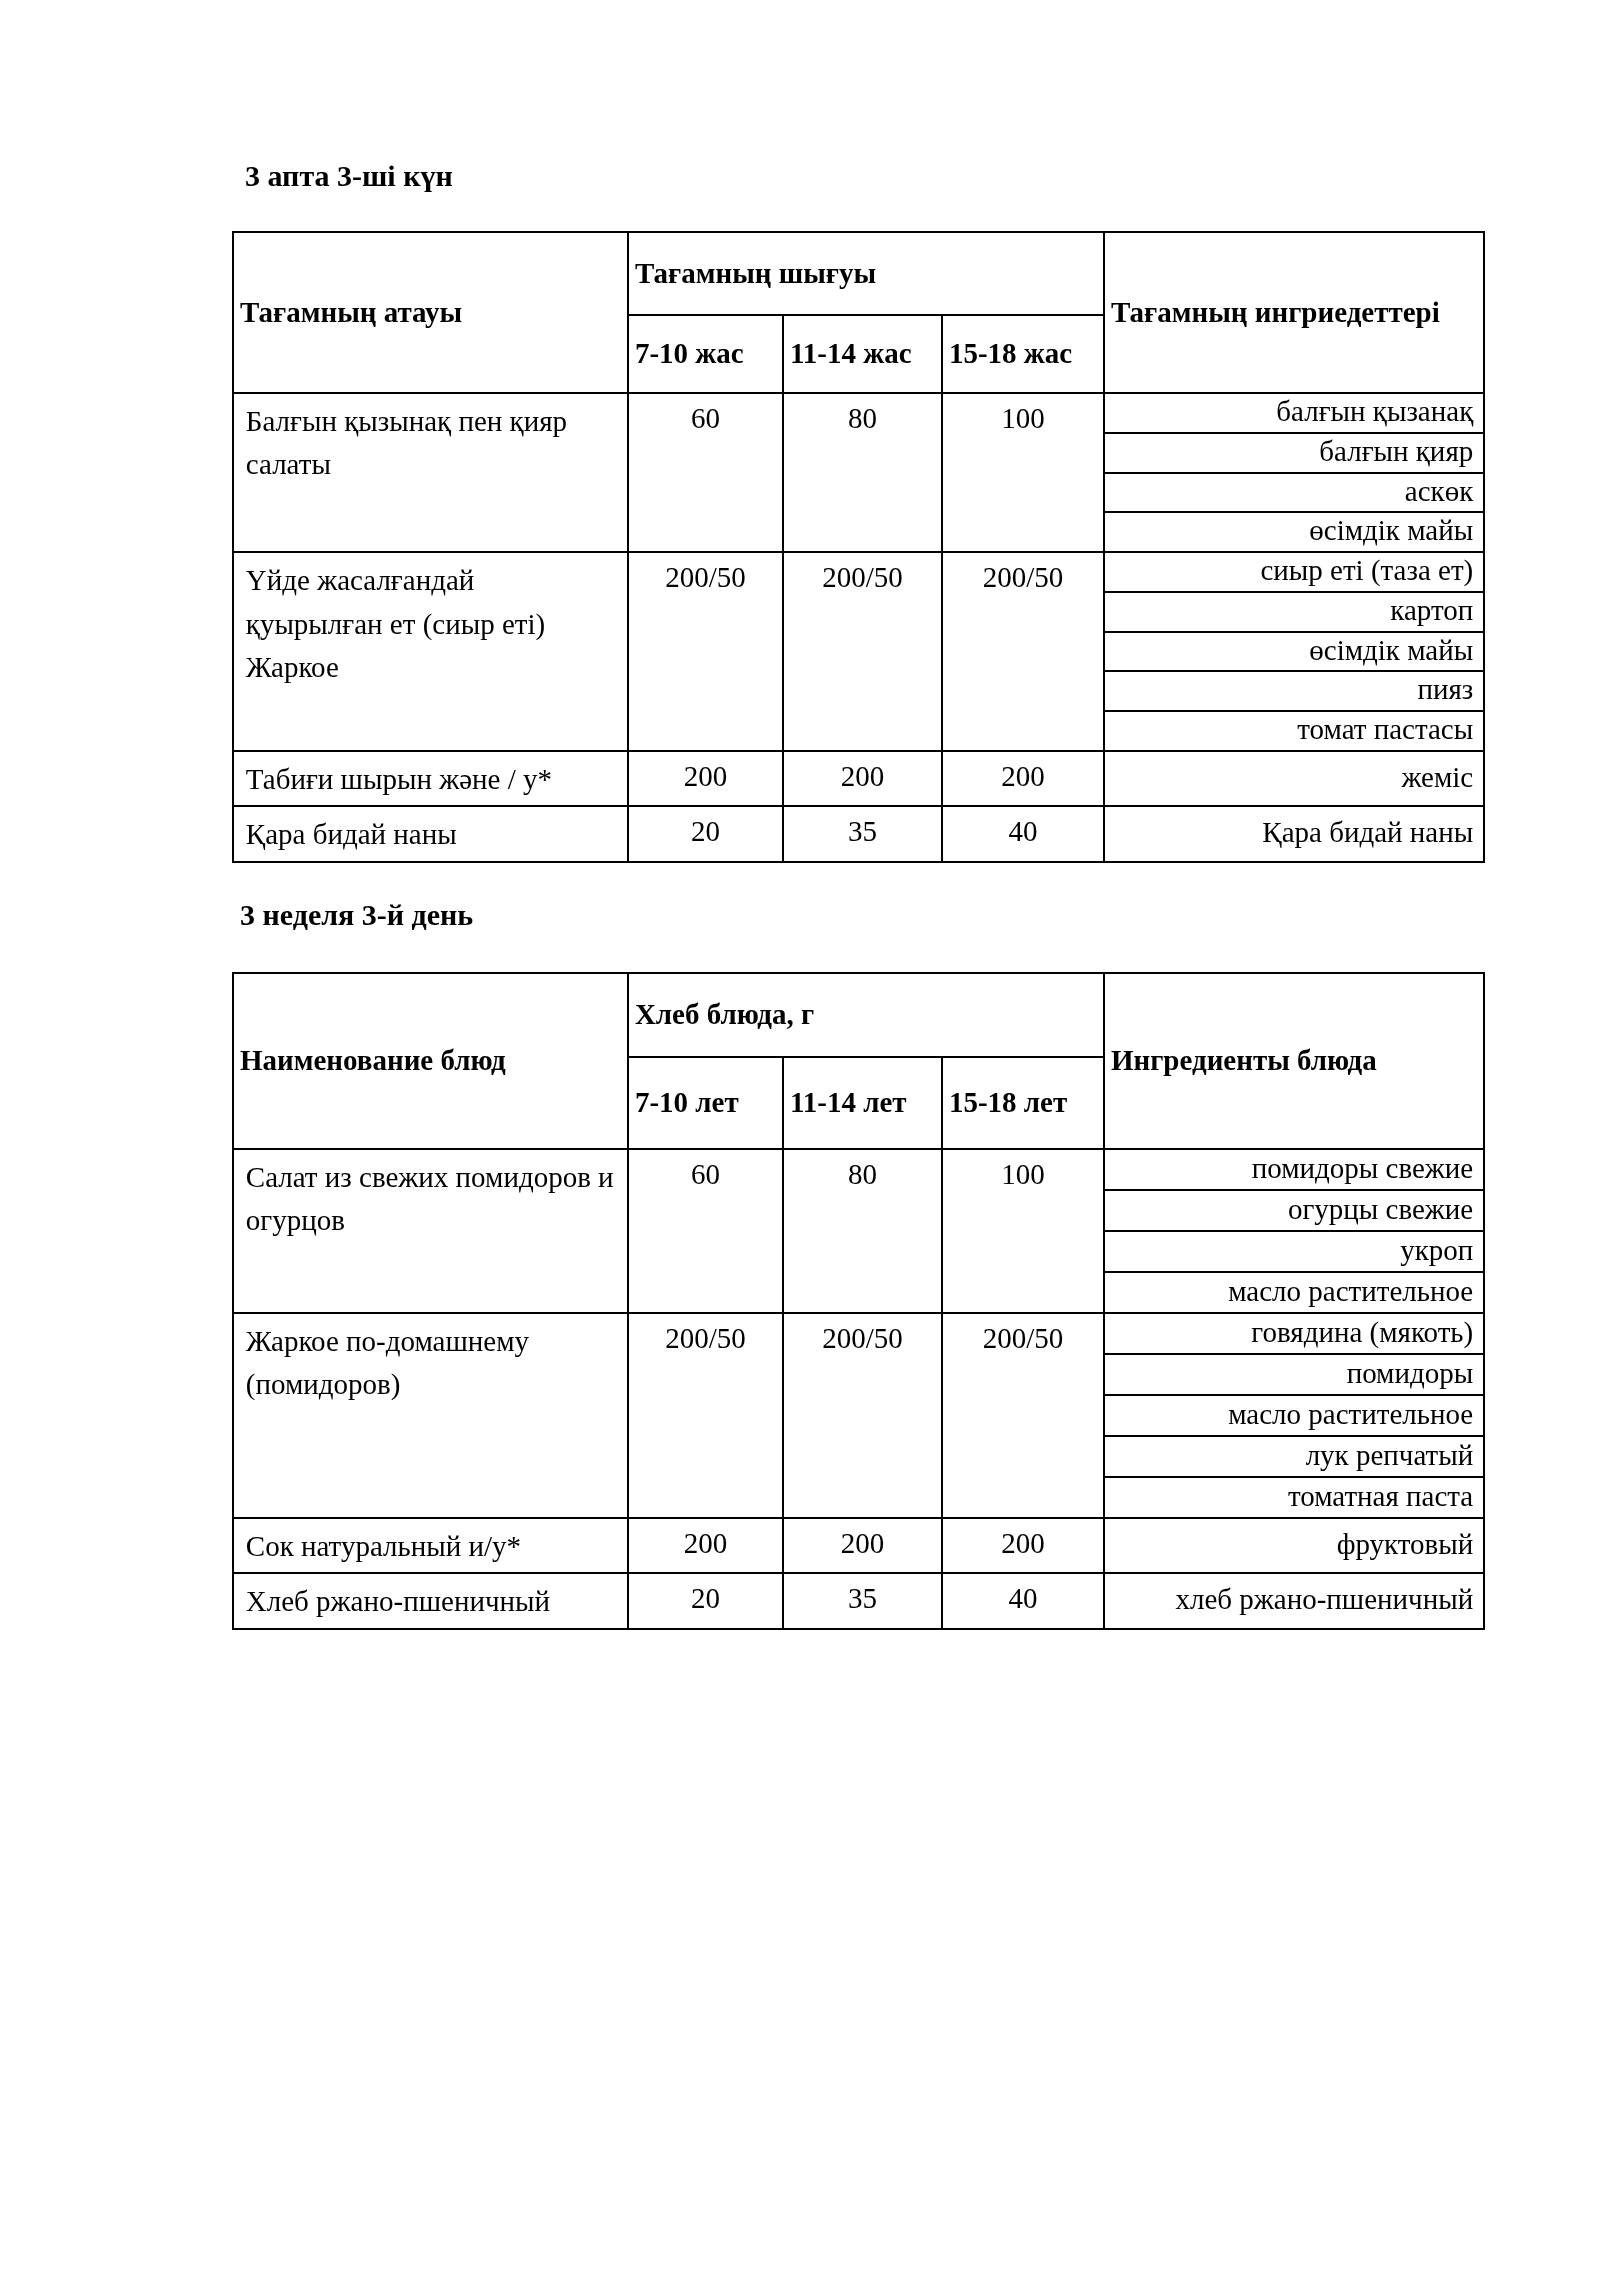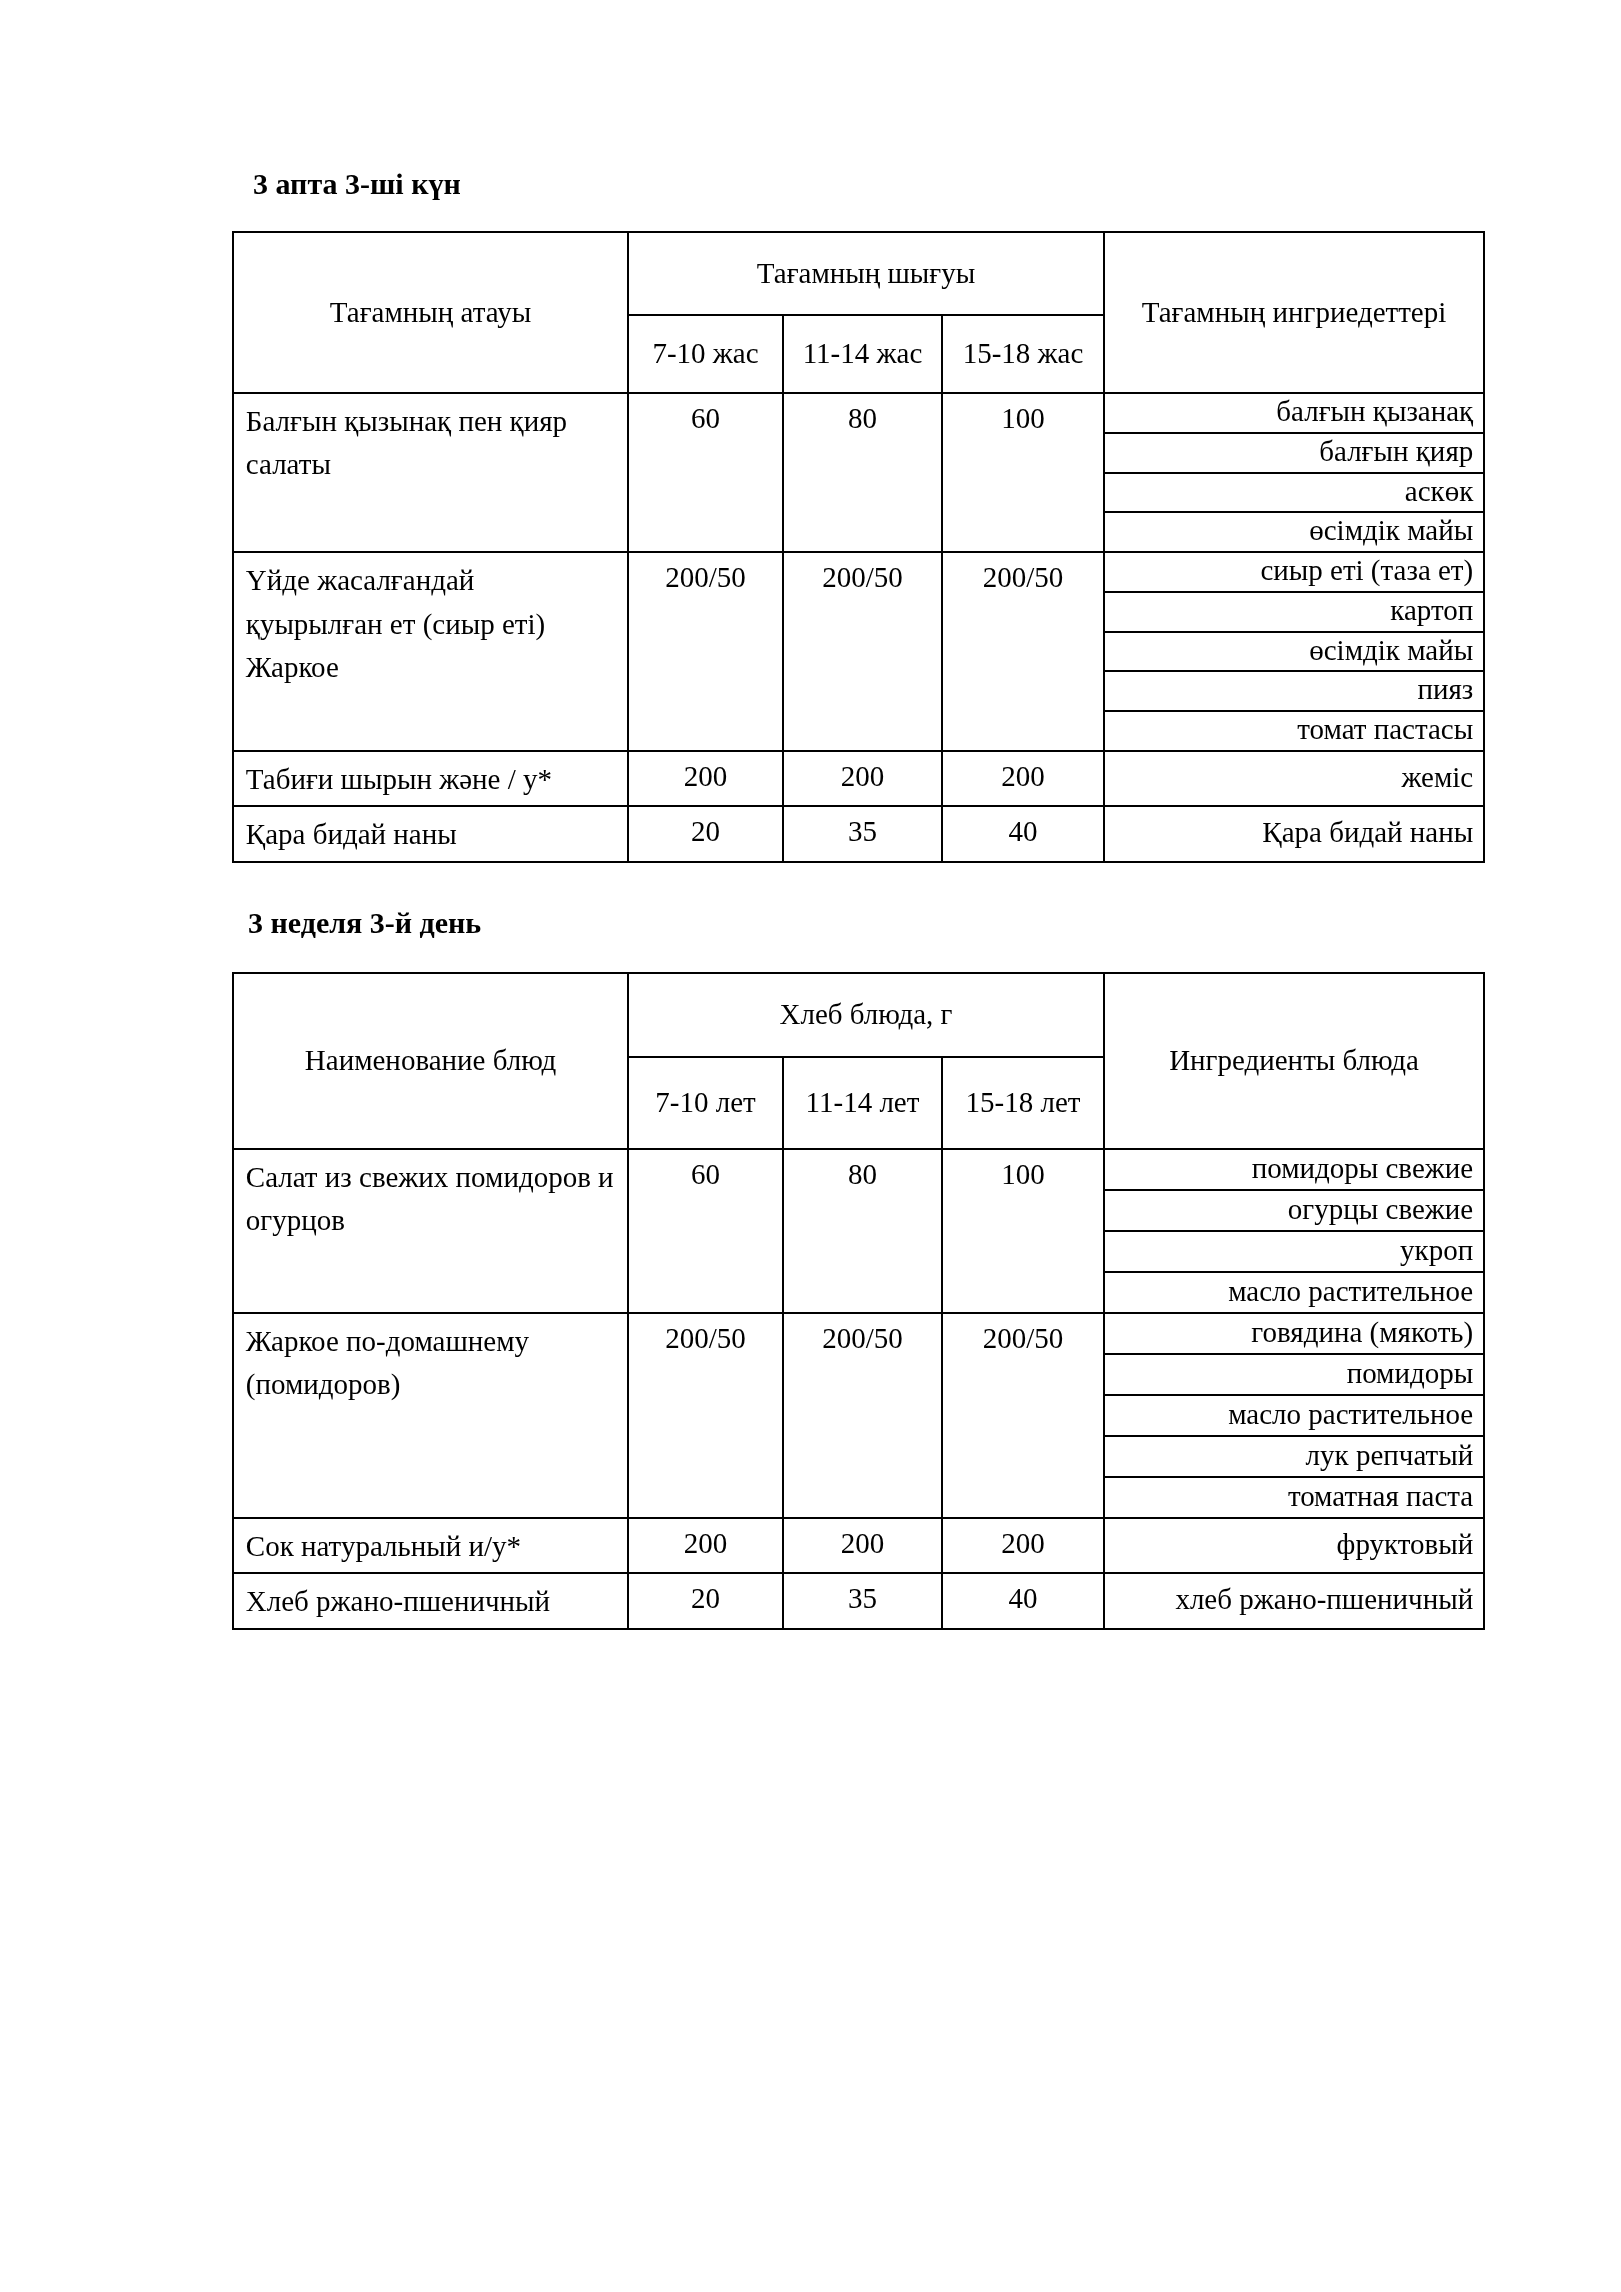--- a/index.html
+++ b/index.html
@@ -7,21 +7,21 @@
     position: relative;
     width: 1621px;
     height: 2293px;
     background: #ffffff;
     color: #000000;
     font-family: "Liberation Serif", serif;
     overflow: hidden;
   }
   .doc-title {
     position: absolute;
-    margin: 8px;
+    margin: 0;
     font-size: 30px;
     font-weight: bold;
     white-space: nowrap;
   }
   #title-1 { left: 245px; top: 159px; }
   #title-2 { left: 240px; top: 898px; }
 
   table.menu {
     position: absolute;
     border-collapse: collapse;
@@ -32,22 +32,22 @@
   }
   #table-1 { left: 232px; top: 231px; }
   #table-2 { left: 232px; top: 972px; }
 
   .menu th, .menu td {
     border: 2px solid #000000;
     font-size: 29px;
     overflow: hidden;
   }
   .menu th {
-    font-weight: normal;
-    text-align: center;
+    font-weight: bold;
+    text-align: left;
     vertical-align: middle;
     line-height: 1.3;
     padding: 3.9px 5.9px;
   }
   td.name {
     text-align: left;
     vertical-align: top;
     padding: 5.9px 9.8px 3.9px 11.8px;
     line-height: 1.5;
   }

